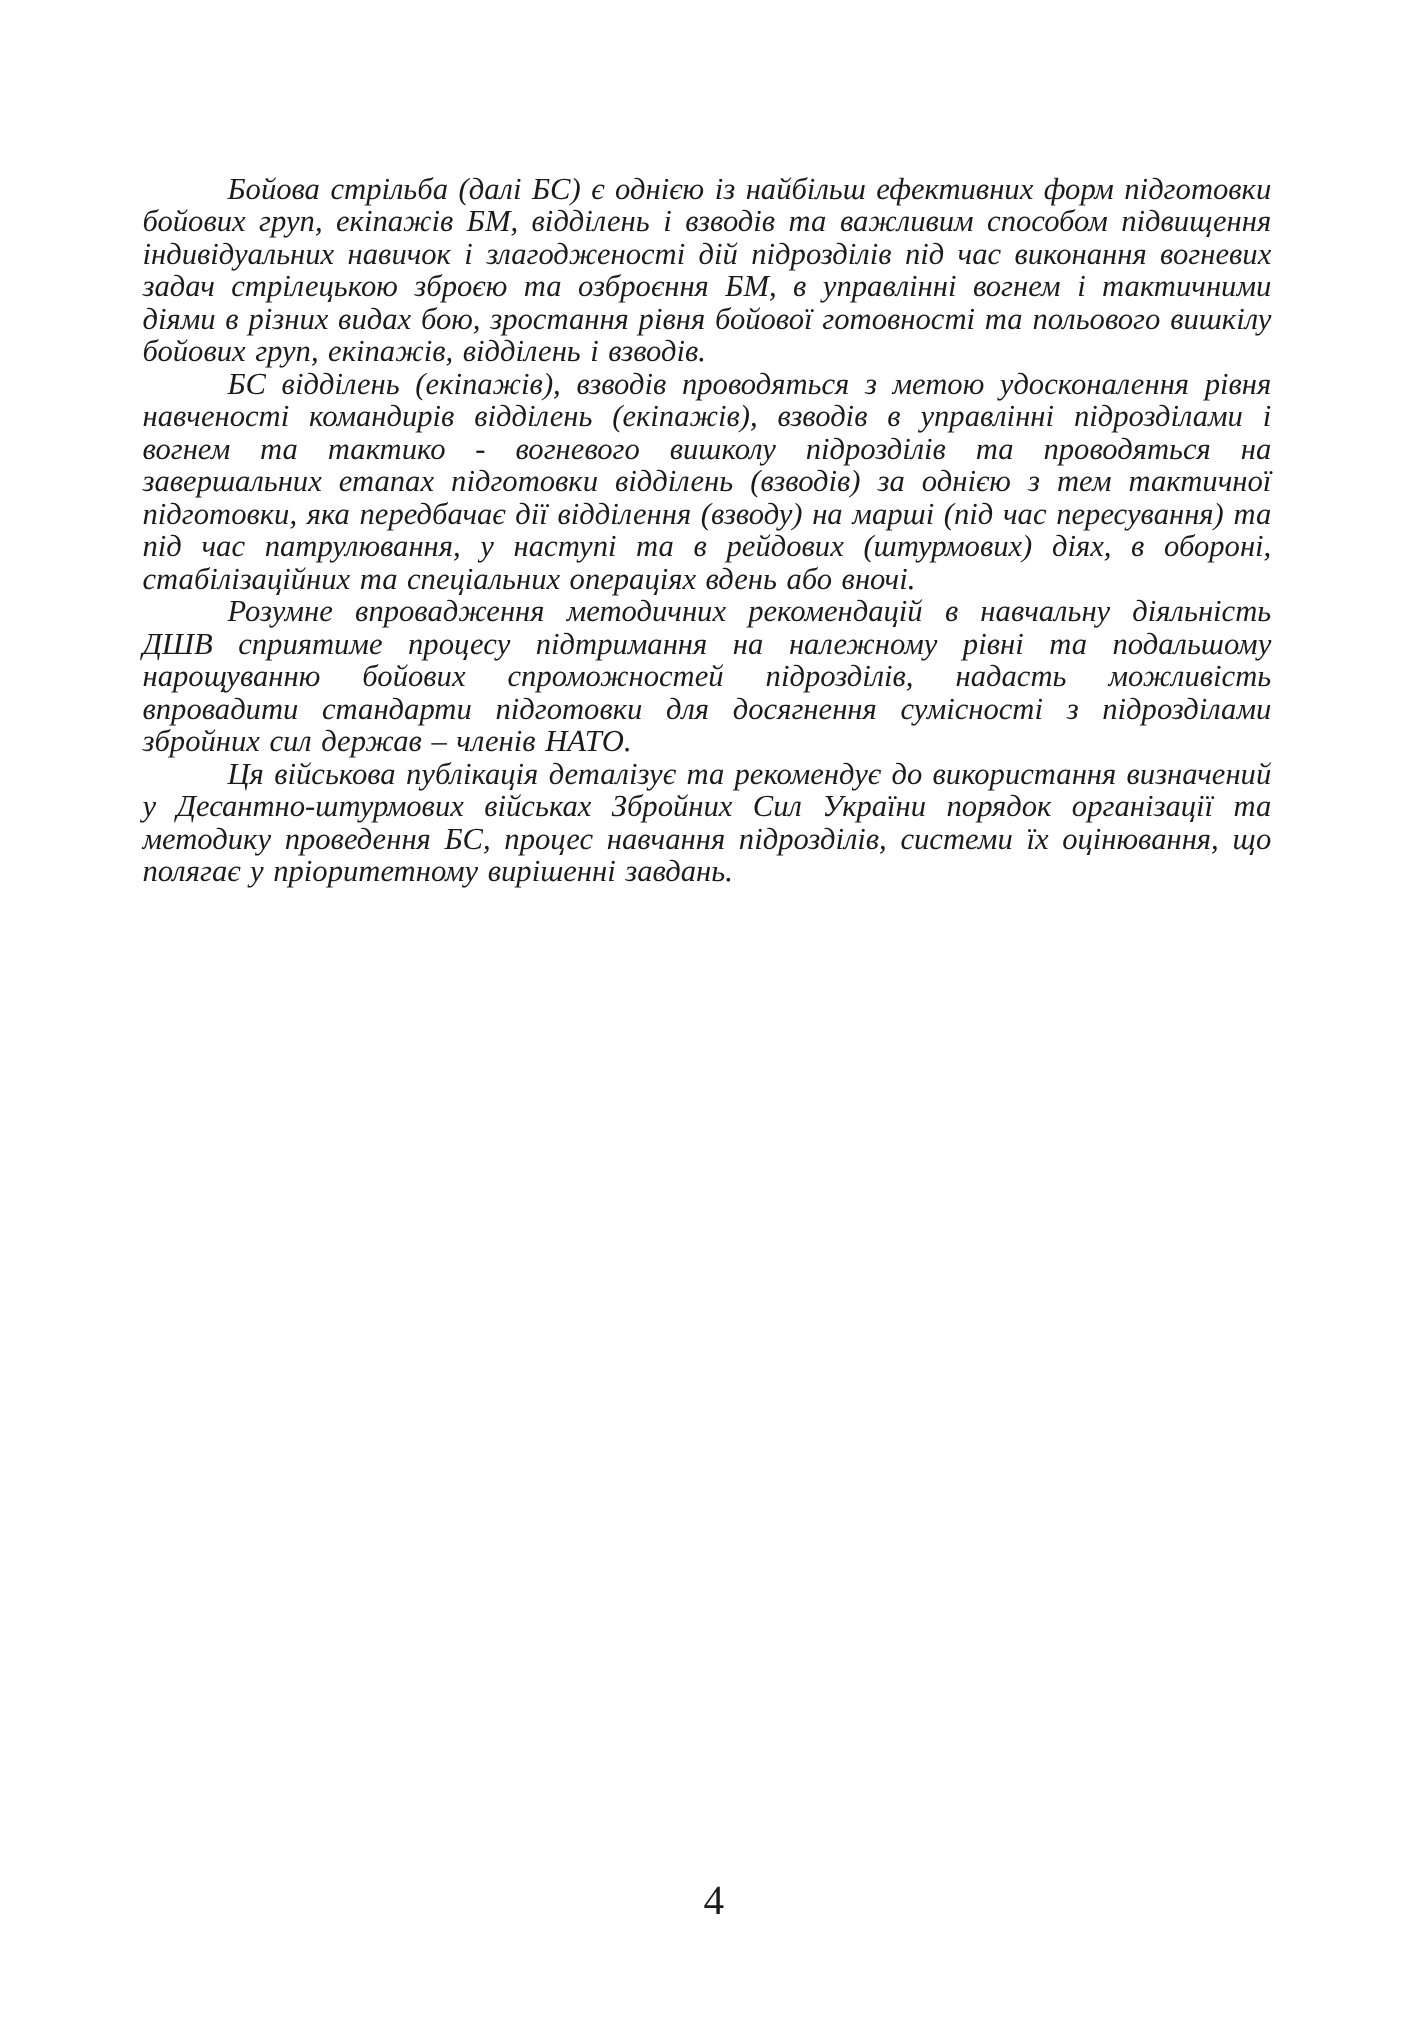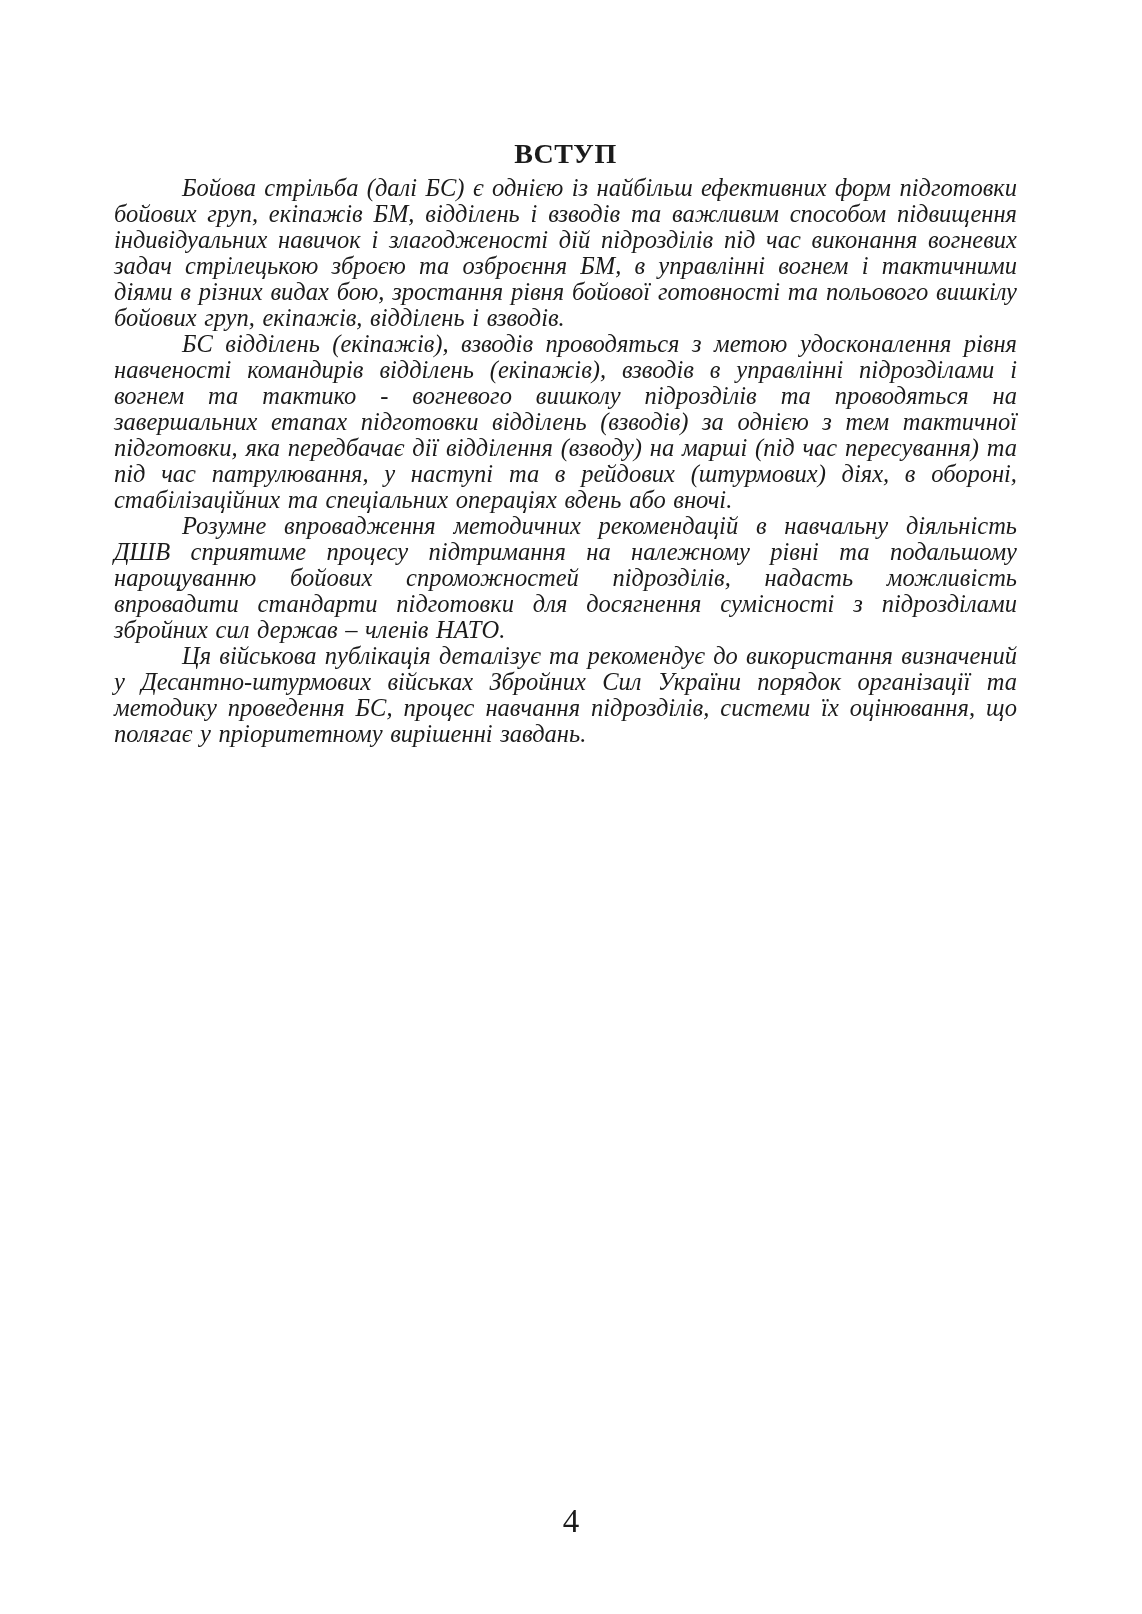--- a/index.html
+++ b/index.html
@@ -48,21 +48,20 @@
     font-size: 33px;
     line-height: 34px;
     color: #1b1b1b;
   }
 </style>
 </head>
 <body>
 
 <div class="page">
   <div class="content">
-    <h1 class="doc-title">ВСТУП</h1>
     <div class="body-text">
       <p>Бойова стрільба (далі БС) є однією із найбільш ефективних форм підготовки бойових груп, екіпажів БМ, відділень і взводів та важливим способом підвищення індивідуальних навичок і злагодженості дій підрозділів під час виконання вогневих задач стрілецькою зброєю та озброєння БМ, в управлінні вогнем і тактичними діями в різних видах бою, зростання рівня бойової готовності та польового вишкілу бойових груп, екіпажів, відділень і взводів.</p>
       <p>БС відділень (екіпажів), взводів проводяться з метою удосконалення рівня навченості командирів відділень (екіпажів), взводів в управлінні підрозділами і вогнем та тактико - вогневого вишколу підрозділів та проводяться на завершальних етапах підготовки відділень (взводів) за однією з тем тактичної підготовки, яка передбачає дії відділення (взводу) на марші (під час пересування) та під час патрулювання, у наступі та в рейдових (штурмових) діях, в обороні, стабілізаційних та спеціальних операціях вдень або вночі.</p>
       <p>Розумне впровадження методичних рекомендацій в навчальну діяльність ДШВ сприятиме процесу підтримання на належному рівні та подальшому нарощуванню бойових спроможностей підрозділів, надасть можливість впровадити стандарти підготовки для досягнення сумісності з підрозділами збройних сил держав – членів НАТО.</p>
       <p>Ця військова публікація деталізує та рекомендує до використання визначений у Десантно-штурмових військах Збройних Сил України порядок організації та методику проведення БС, процес навчання підрозділів, системи їх оцінювання, що полягає у пріоритетному вирішенні завдань.</p>
     </div>
   </div>
   <div class="page-number">4</div>
 </div>
 

